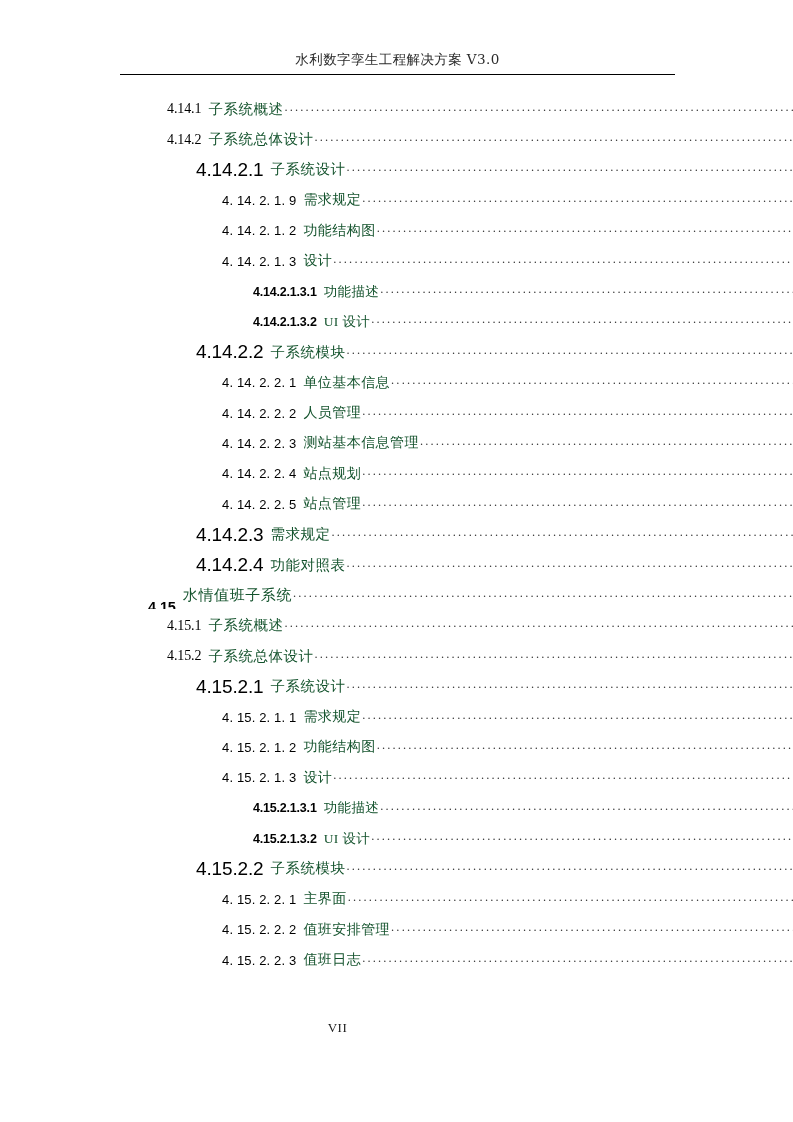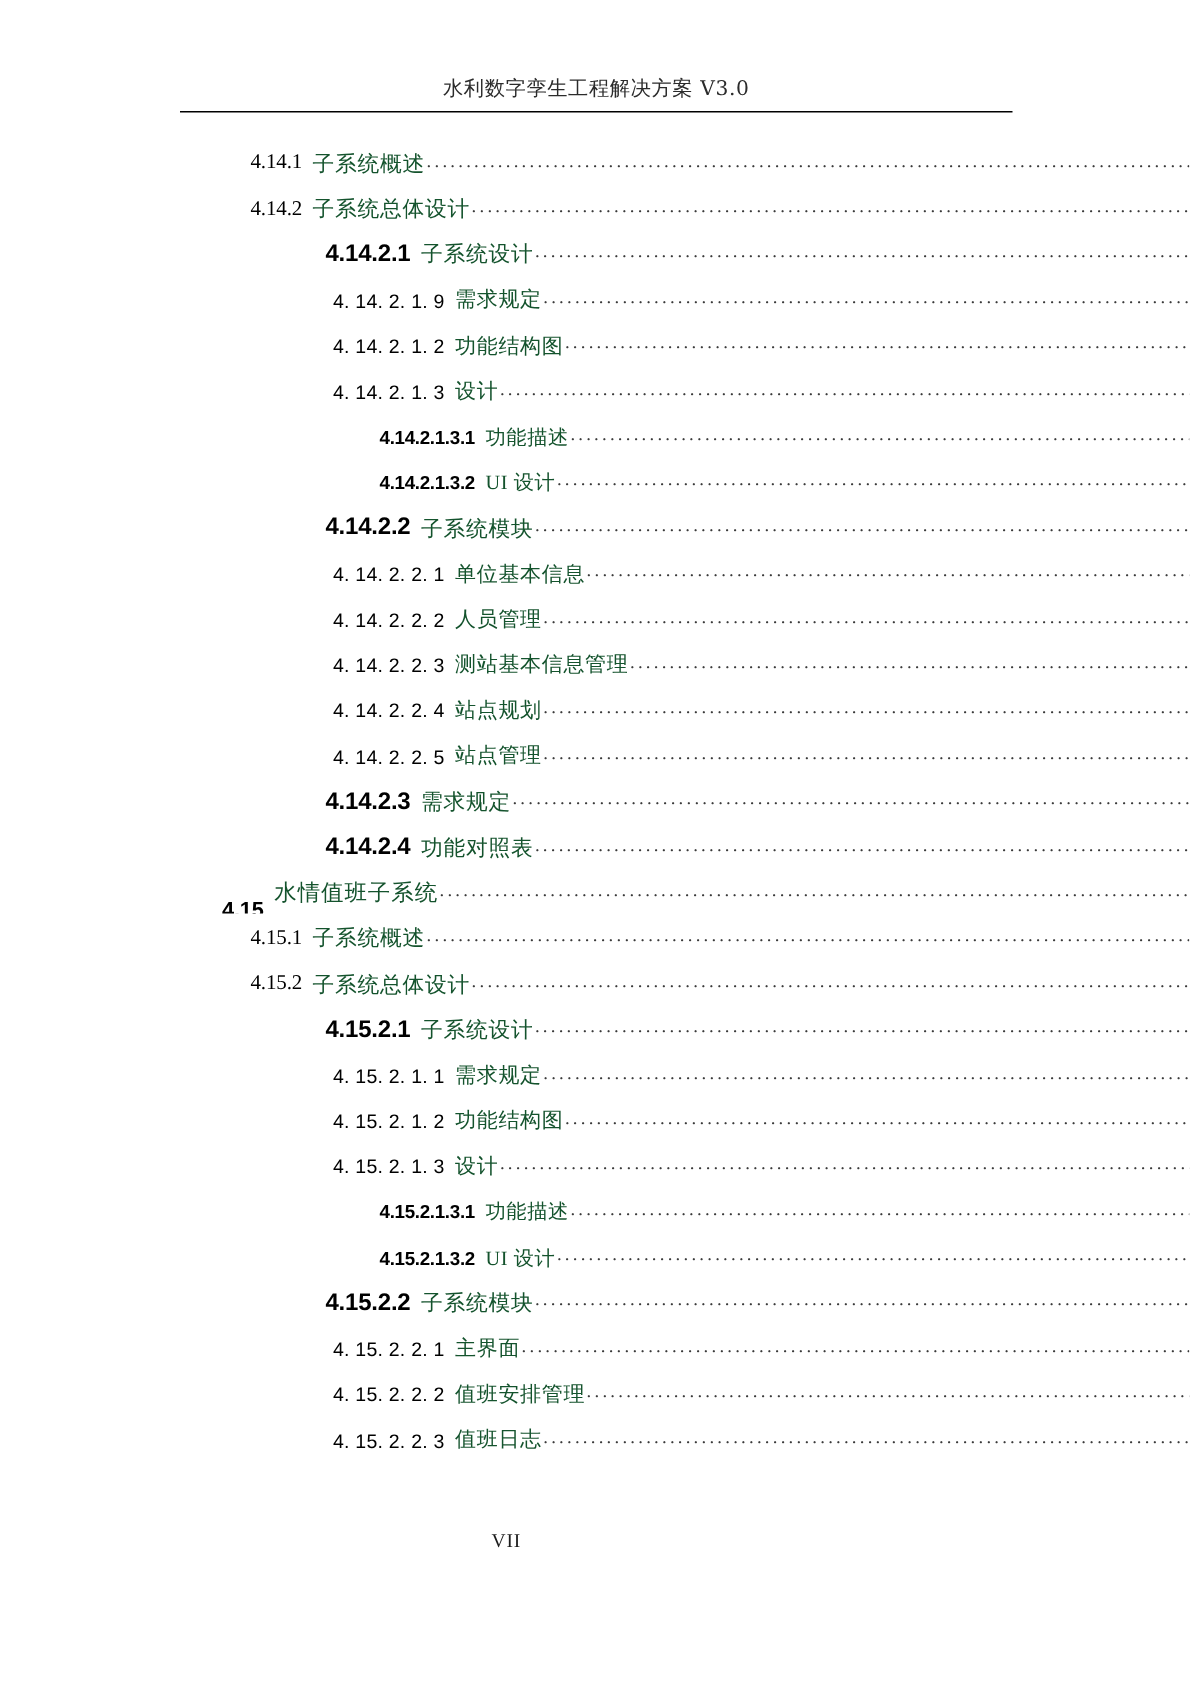--- a/index.html
+++ b/index.html
@@ -97,24 +97,23 @@
   .lvl3 .toc-num {
     font-family: "Liberation Serif", "DejaVu Serif", serif;
     font-size: 14px;
     letter-spacing: -0.1px;
   }
   .lvl3 .toc-title { font-size: 14.5px; letter-spacing: 0.5px; }
 
   .lvl4 { padding-left: 196px; }
   .lvl4 .toc-num {
     font-family: "Liberation Sans", "DejaVu Sans", sans-serif;
-    font-weight: 700;
-    font-size: 16px;
+    font-weight: 400;
+    font-size: 19px;
     letter-spacing: -0.15px;
-    margin-left: 21px;
   }
   .lvl4 .toc-title { font-size: 14.5px; letter-spacing: 0.5px; }
 
   .lvl5 { padding-left: 222px; }
   .lvl5 .toc-num {
     font-family: "Liberation Sans", "DejaVu Sans", sans-serif;
     font-size: 13px;
     letter-spacing: 0.15px;
   }
   .lvl5 .toc-title { font-size: 14px; letter-spacing: 0.45px; }

